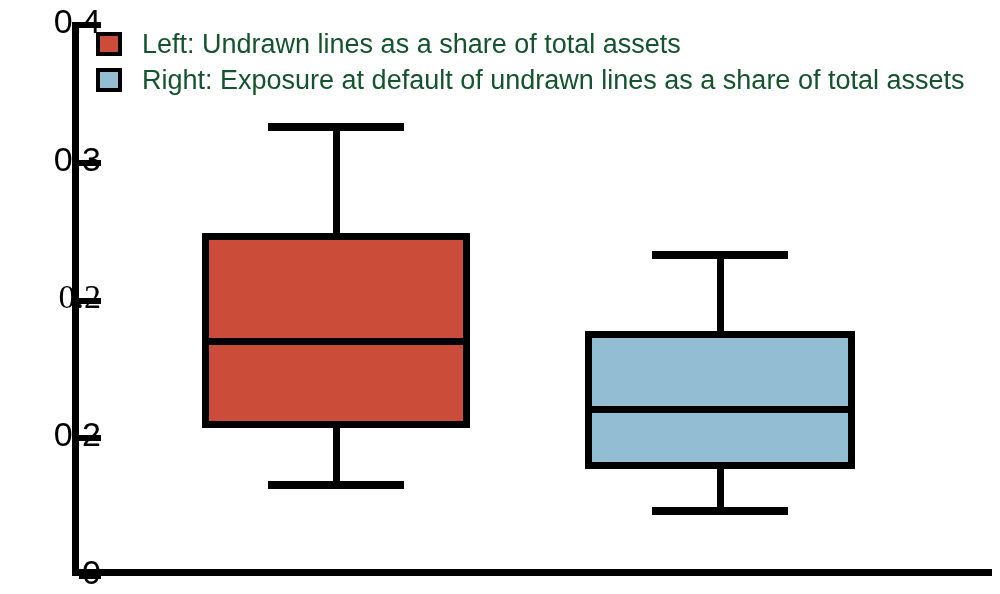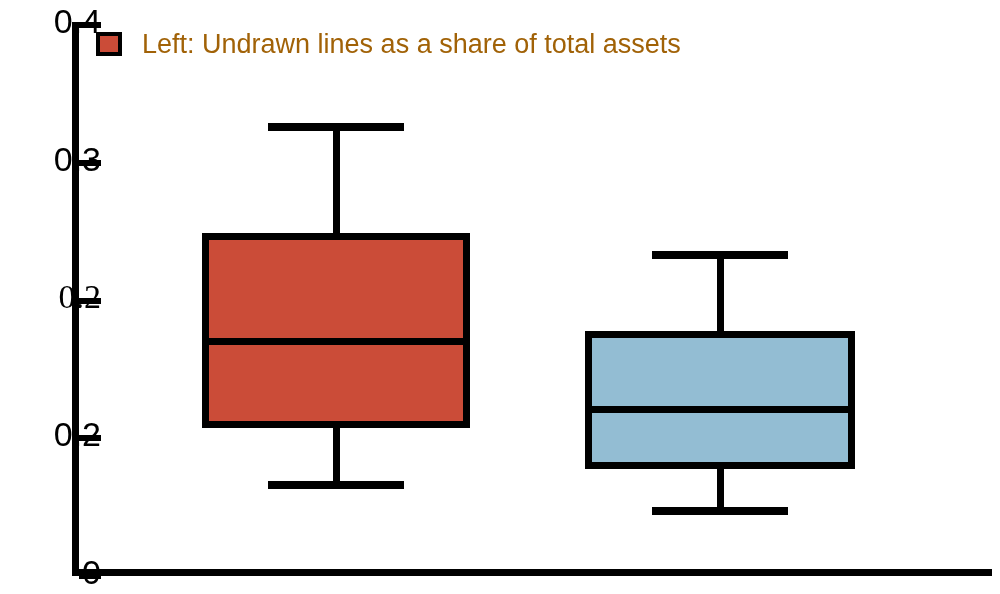--- a/index.html
+++ b/index.html
@@ -72,21 +72,21 @@
   .legend-swatch {
     width: 26px;
     height: 24px;
     border: 4px solid #000000;
     box-sizing: border-box;
     flex: 0 0 auto;
   }
   .legend-label {
     margin-left: 20px;
     font-size: 27px;
-    color: #a16207;
+    color: #14532d;
     white-space: nowrap;
     line-height: 1;
   }
   
   .boxplot {
     position: absolute;
     top: 0;
     left: 0;
     width: 1000px;
     height: 594px;
@@ -141,20 +141,24 @@
         <div class="y-tick-label" style="top: -18px;">0</div>
         <div class="y-tick" style="top: 0px;"></div>
       </div>
     </div>
 
   <div class="legend">
     <div class="legend-row">
       <span class="legend-swatch" style="background: rgb(203, 76, 56);"></span>
       <span class="legend-label">Left: Undrawn lines as a share of total assets</span>
     </div>
+    <div class="legend-row">
+      <span class="legend-swatch" style="background: rgb(147, 189, 211);"></span>
+      <span class="legend-label">Right: Exposure at default of undrawn lines as a share of total assets</span>
+    </div>
   </div>
 
   <div class="boxplot" id="boxplot-layer">
       <div class="bp-whisker-stem" style="left: 332.5px; top: 126.69px; height: 106.067px;"></div>
       <div class="bp-whisker-cap" style="left: 268px; width: 136px; top: 122.69px;"></div>
       <div class="bp-whisker-stem" style="left: 332.5px; top: 428.363px; height: 56.4775px;"></div>
       <div class="bp-whisker-cap" style="left: 268px; width: 136px; top: 480.84px;"></div>
       <div class="bp-box" style="left: 202px; width: 268px; top: 232.757px; height: 195.605px; background: rgb(203, 76, 56);"></div>
       <div class="bp-median" style="left: 202px; width: 268px; top: 338.08px;"></div>
       <div class="bp-whisker-stem" style="left: 716.5px; top: 254.798px; height: 75.7625px;"></div>

